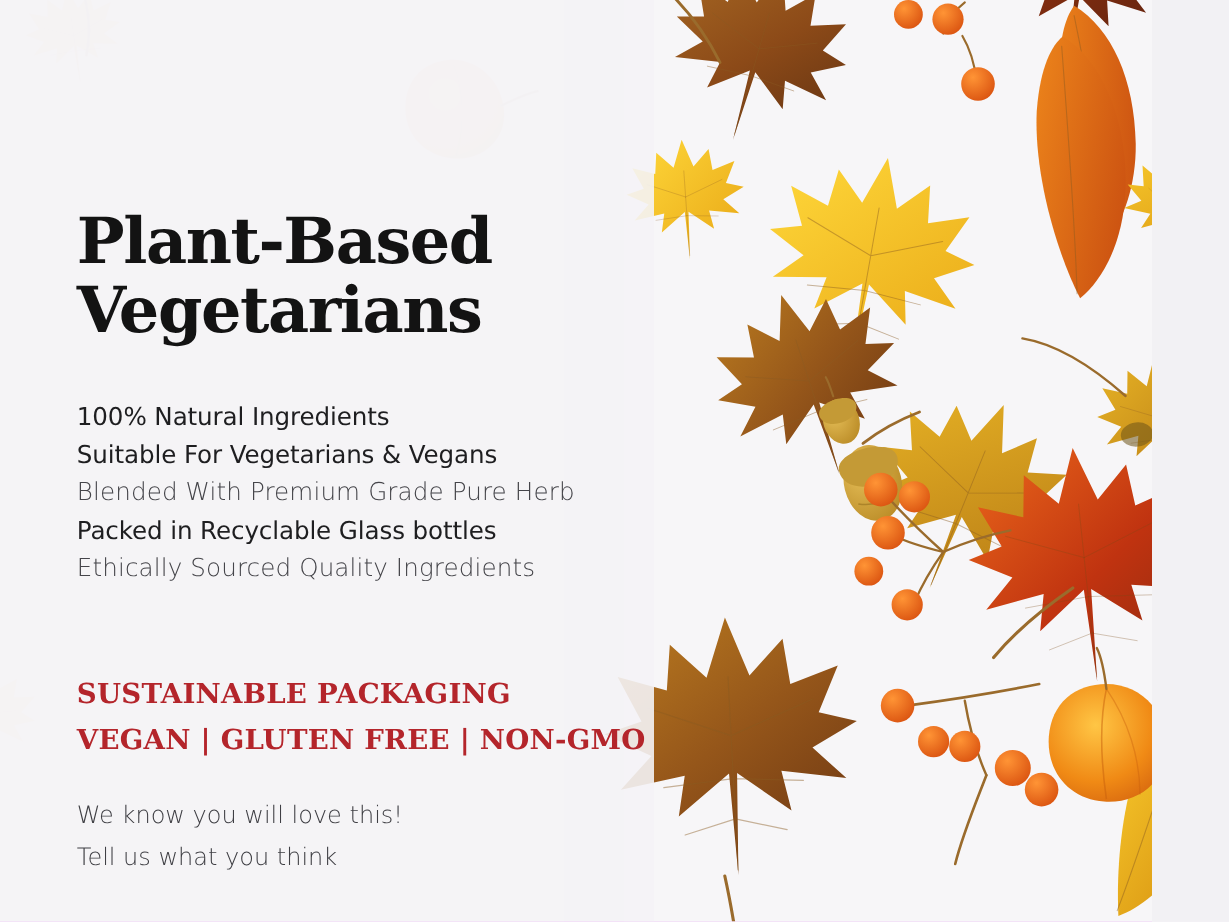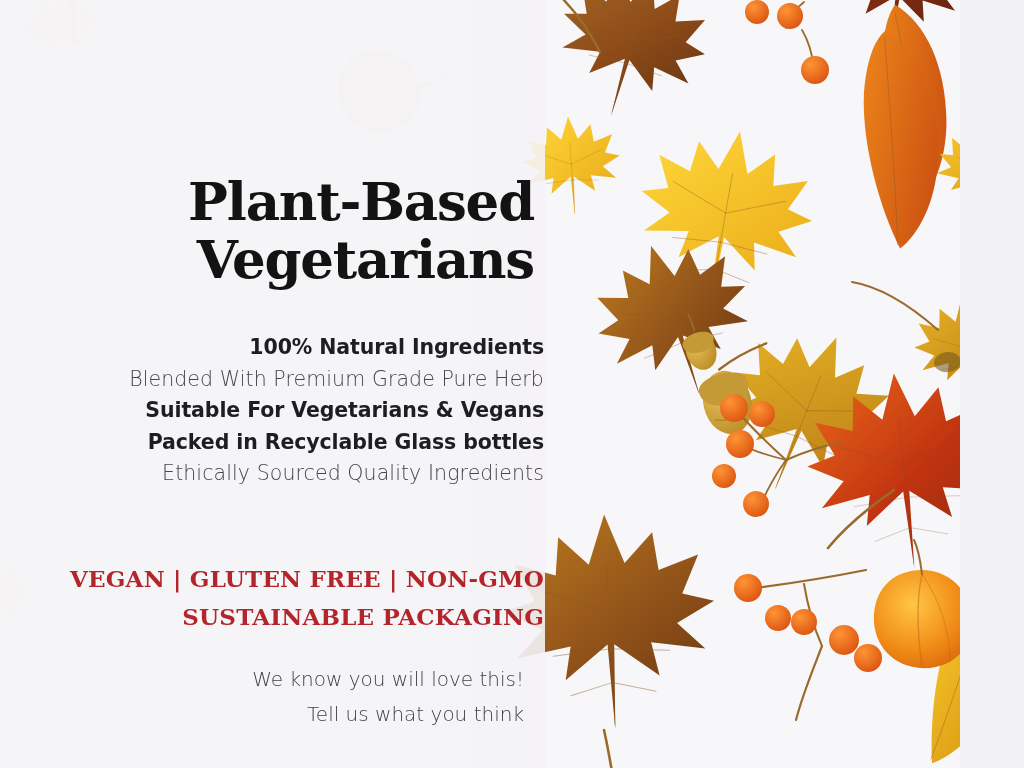--- a/index.html
+++ b/index.html
@@ -2,21 +2,21 @@
 <html><head>
 <meta charset="utf-8">
 <style>
   html,body{margin:0;padding:0;}
   body{
     width:1024px;height:768px;overflow:hidden;
     background:#F2F1F4;
     font-family:"DejaVu Sans", sans-serif;
     position:relative;
   }
-  #canvas{position:relative;width:960px;height:768px;overflow:hidden;background:#f0abfc;text-align:right;}
+  #canvas{position:relative;width:960px;height:768px;overflow:hidden;background:#f0abfc;}
 
   
   #photo{position:absolute;inset:0;overflow:hidden;}
   #photo svg{position:absolute;top:0;left:0;width:1024px;height:768px;}
   .vein{stroke:#8a5a22;stroke-width:.9;fill:none;opacity:.45;stroke-linecap:round;}
   .vein2{stroke:#7a4a18;stroke-width:.7;fill:none;opacity:.35;stroke-linecap:round;}
   .stem{stroke:#9a6b2c;fill:none;stroke-linecap:round;}
 
   
   #textcol{position:absolute;left:0;top:0;width:545px;height:768px;}
@@ -35,21 +35,21 @@
   .features{position:absolute;left:64px;top:332px;width:480px;}
   .feat{
     font-family:"DejaVu Sans","Liberation Sans",sans-serif;
     font-size:20.5px;
     line-height:31.5px;
     color:#3b3b3d;
     white-space:nowrap;
     letter-spacing:.1px;
   }
   .feat.light{font-weight:300;color:#45454a;}
-  .feat.bold{font-weight:700;color:#1e1e20;letter-spacing:-.1px;}
+  .feat.bold{font-weight:400;color:#1e1e20;letter-spacing:-.1px;}
 
   .claims{position:absolute;left:64px;top:560px;width:480px;}
   .claim{
     font-family:"DejaVu Serif","Liberation Serif",serif;
     font-weight:700;
     font-size:23px;
     line-height:38px;
     color:#B4252B;
     letter-spacing:.2px;
     white-space:nowrap;
@@ -305,29 +305,29 @@
 
   <div id="textcol">
 
     <h1 class="title">
       <span>Plant-Based</span>
       <span class="l2">Vegetarians</span>
     </h1>
 
     <div class="features">
       <div class="feat bold">100% Natural Ingredients</div>
+      <div class="feat bold">Suitable For Vegetarians &amp; Vegans</div>
       <div class="feat light">Blended With Premium Grade Pure Herb</div>
-      <div class="feat bold">Suitable For Vegetarians &amp; Vegans</div>
       <div class="feat bold">Packed in Recyclable Glass bottles</div>
       <div class="feat light">Ethically Sourced Quality Ingredients</div>
     </div>
 
     <div class="claims">
+      <div class="claim">SUSTAINABLE  PACKAGING</div>
       <div class="claim">VEGAN  |  GLUTEN FREE  |  NON-GMO</div>
-      <div class="claim">SUSTAINABLE  PACKAGING</div>
     </div>
 
     <div class="closing">
       <div class="close-line">We know you will love this!</div>
       <div class="close-line">Tell us what you think</div>
     </div>
 
   </div>
 </div>
 

